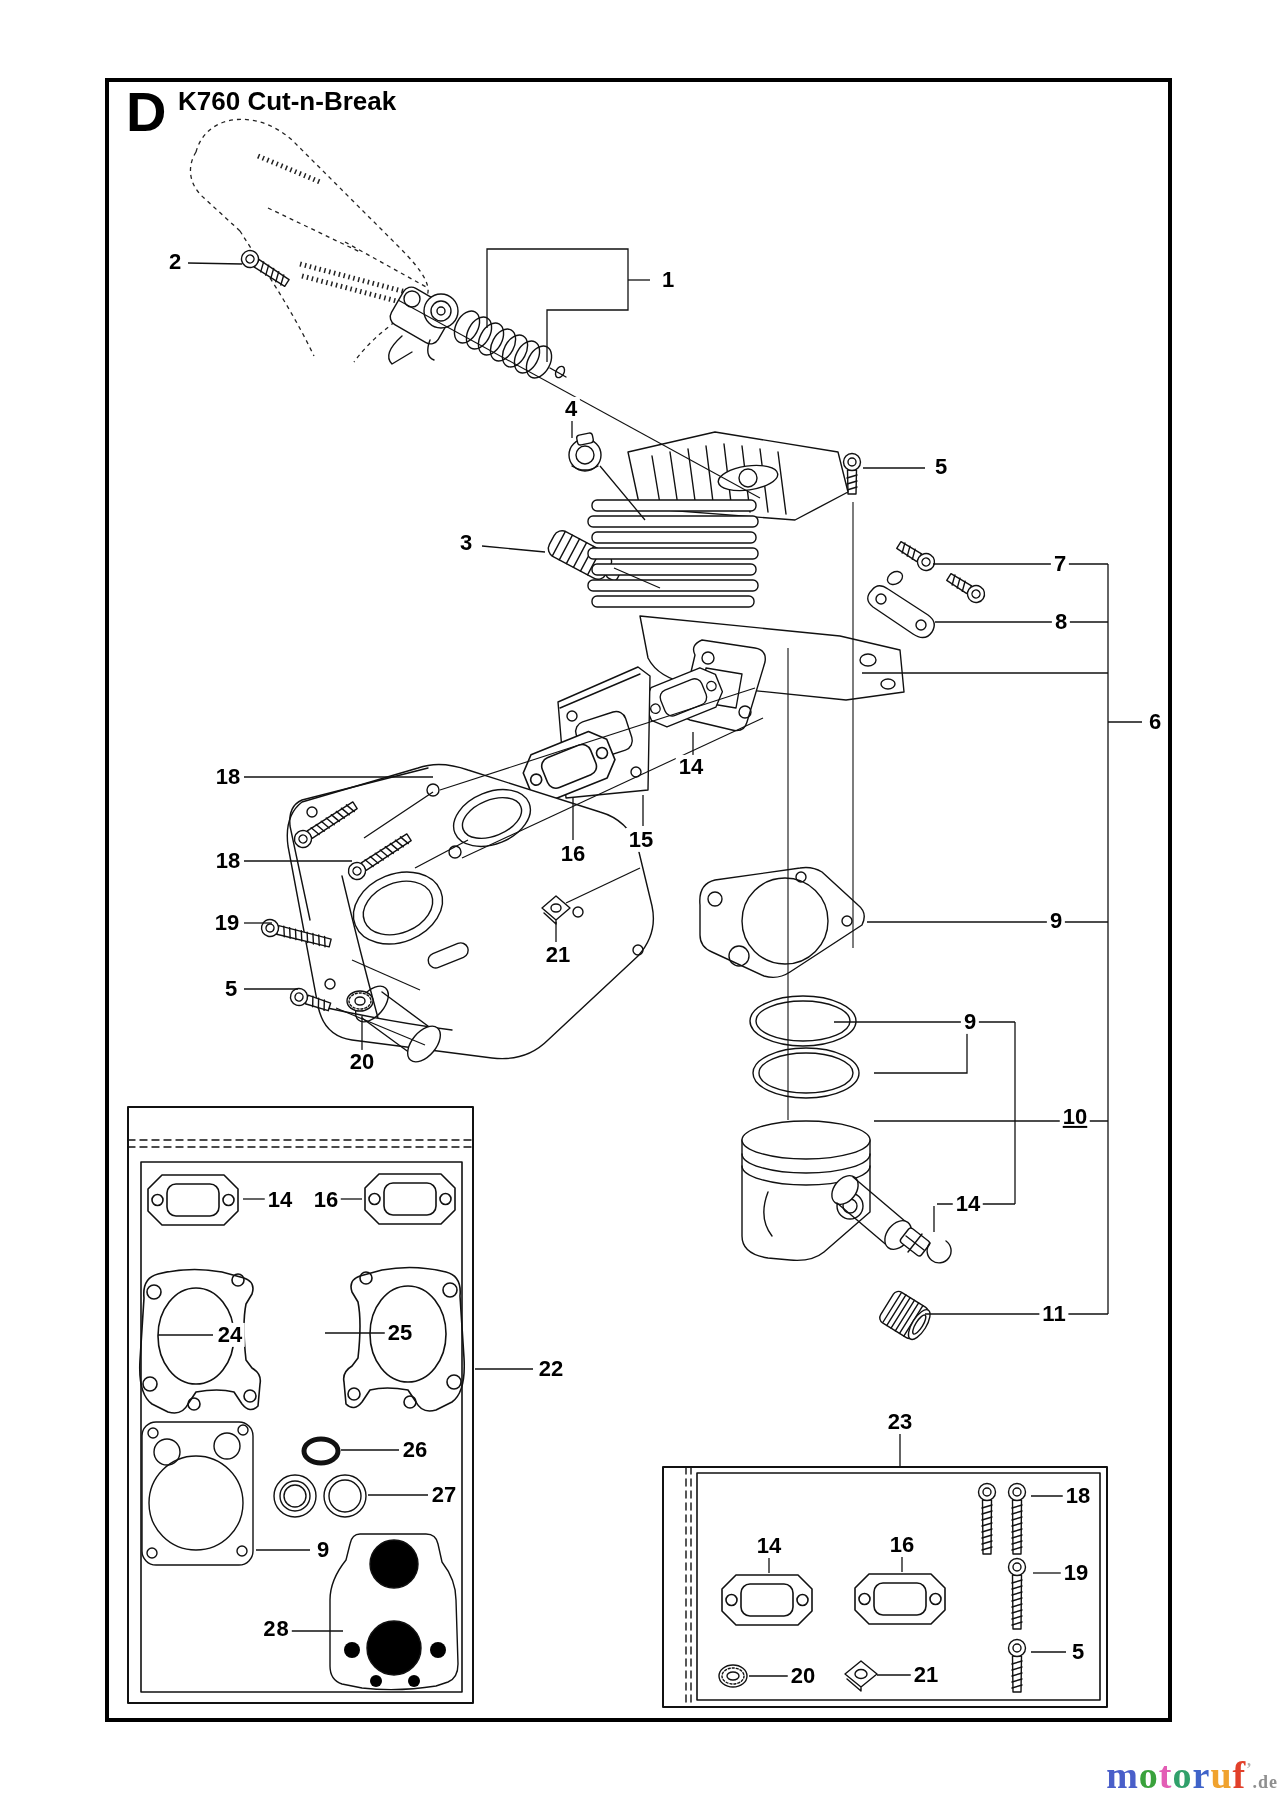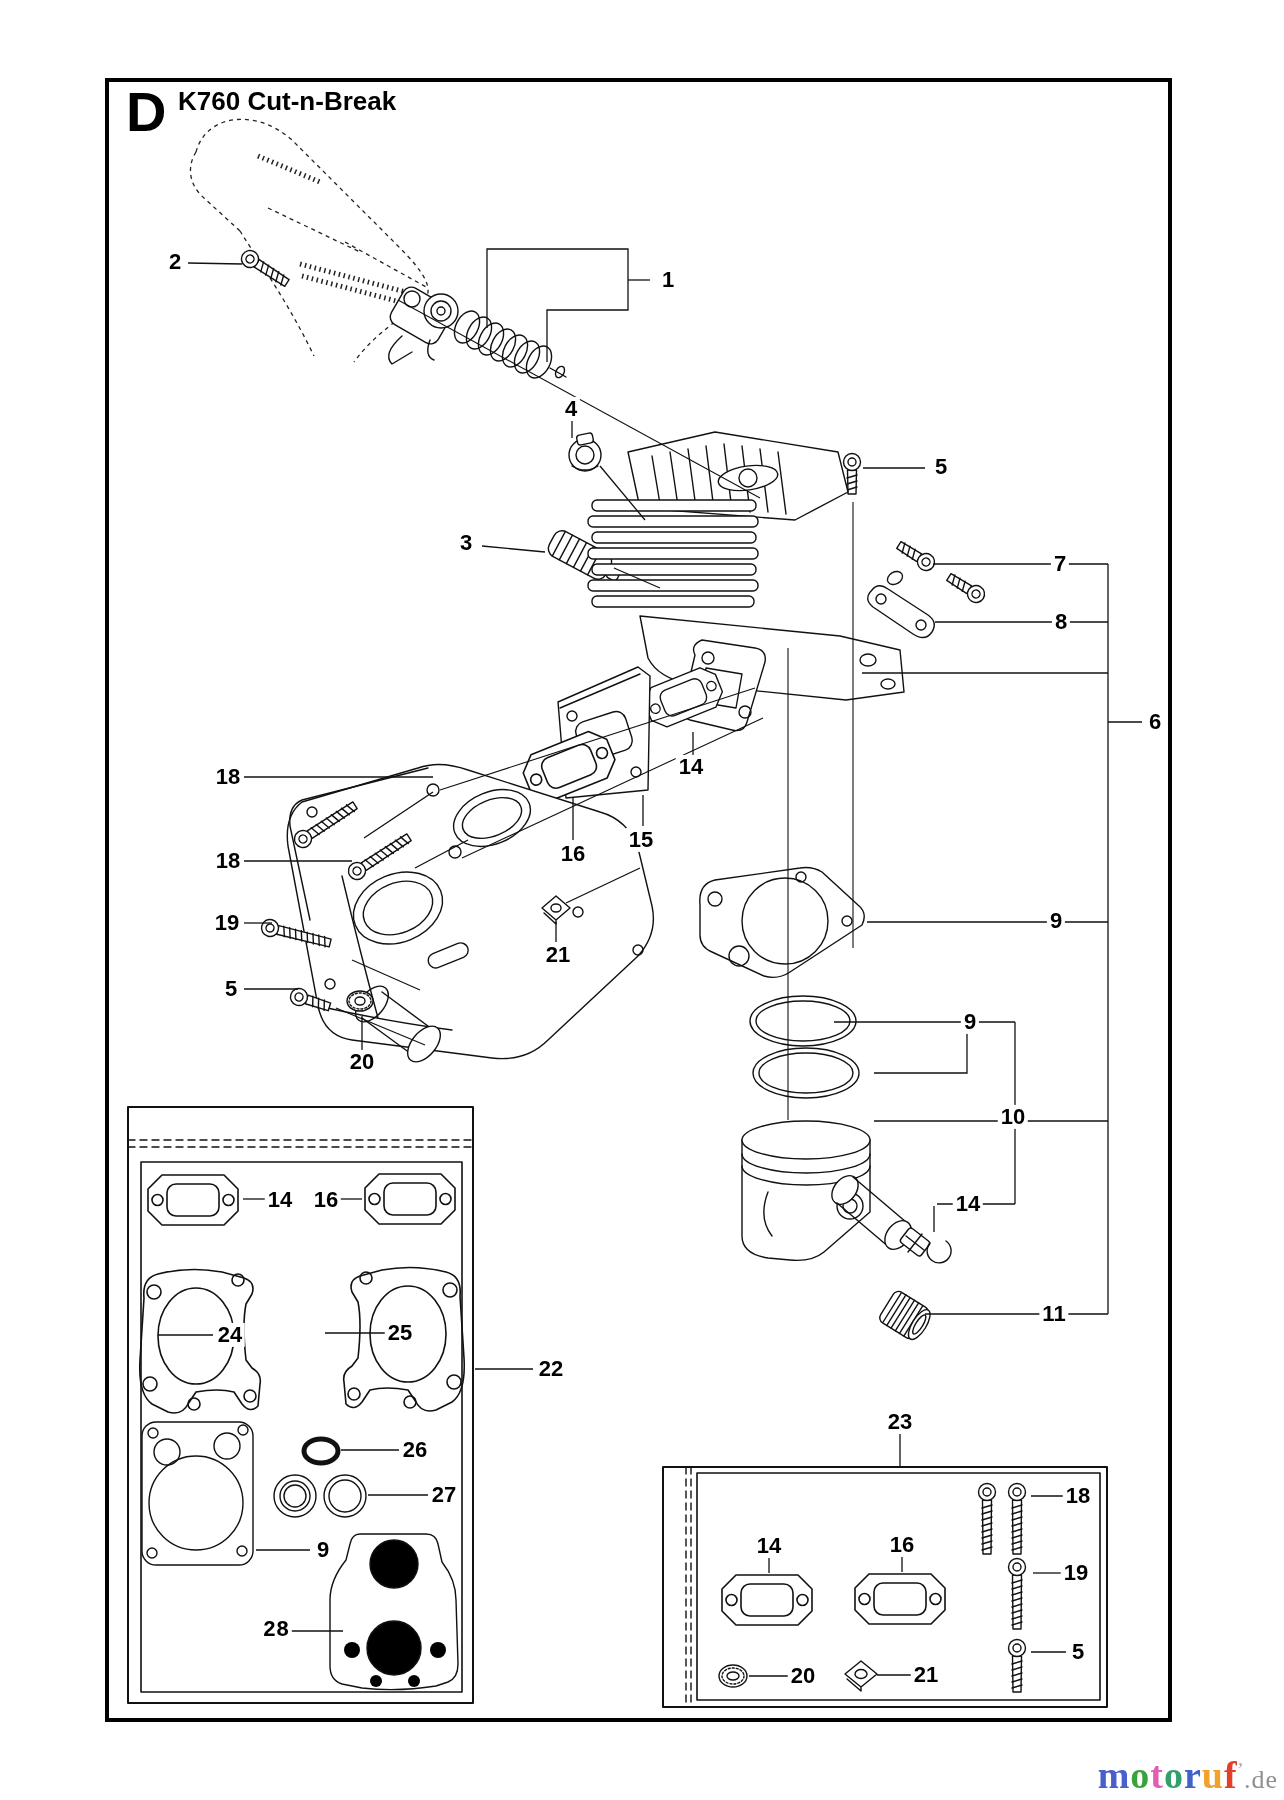--- a/index.html
+++ b/index.html
@@ -7,21 +7,21 @@
         font-family:"Liberation Sans",sans-serif;color:#000;}
   #frame{position:absolute;left:105px;top:78px;width:1067px;height:1644px;
          border:4px solid #000;box-sizing:border-box;}
   #plate-letter{position:absolute;left:126px;top:84px;font-size:56px;font-weight:bold;line-height:1;}
   #page-title{position:absolute;left:178px;top:88px;font-size:26px;font-weight:bold;line-height:1;}
   svg{position:absolute;left:0;top:0;}
   .callout{position:absolute;transform:translate(-50%,-50%);font-size:22px;font-weight:bold;
            background:#fff;padding:0 3px;line-height:1.1;white-space:nowrap;}
   #logo{position:absolute;right:6px;bottom:6px;font-family:"Liberation Serif",serif;
         font-weight:bold;font-size:38px;line-height:1;letter-spacing:1px;}
-  #logo .tld{font-size:26px;font-weight:normal;text-align:center;}
+  #logo .tld{font-size:18px;font-weight:bold;text-align:center;}
   #logo .mark{font-size:16px;vertical-align:super;}
 </style>
 </head>
 <body>
 
 <div id="page">
   <div id="frame"></div>
   <div id="plate-letter">D</div>
   <div id="page-title">K760 Cut-n-Break</div>
 
@@ -406,21 +406,21 @@
   <div id="callout-layer">
       <div class="callout" style="left: 668px; top: 280px;">1</div>
       <div class="callout" style="left: 175px; top: 262px;">2</div>
       <div class="callout" style="left: 466px; top: 543px;">3</div>
       <div class="callout" style="left: 571px; top: 409px;">4</div>
       <div class="callout" style="left: 941px; top: 467px;">5</div>
       <div class="callout" style="left: 1155px; top: 722px;">6</div>
       <div class="callout" style="left: 1060px; top: 564px;">7</div>
       <div class="callout" style="left: 1061px; top: 622px;">8</div>
       <div class="callout" style="left: 1056px; top: 921px;">9</div>
-      <div class="callout" style="left: 1013px; top: 1117px;">10</div>
+      <div class="callout" style="left: 1075px; top: 1117px; text-decoration: underline;">10</div>
       <div class="callout" style="left: 1054px; top: 1314px;">11</div>
       <div class="callout" style="left: 970px; top: 1022px;">9</div>
       <div class="callout" style="left: 968px; top: 1204px;">14</div>
       <div class="callout" style="left: 691px; top: 767px;">14</div>
       <div class="callout" style="left: 641px; top: 840px; text-align: center;">15</div>
       <div class="callout" style="left: 573px; top: 854px;">16</div>
       <div class="callout" style="left: 228px; top: 777px;">18</div>
       <div class="callout" style="left: 228px; top: 861px;">18</div>
       <div class="callout" style="left: 227px; top: 923px;">19</div>
       <div class="callout" style="left: 231px; top: 989px;">5</div>

